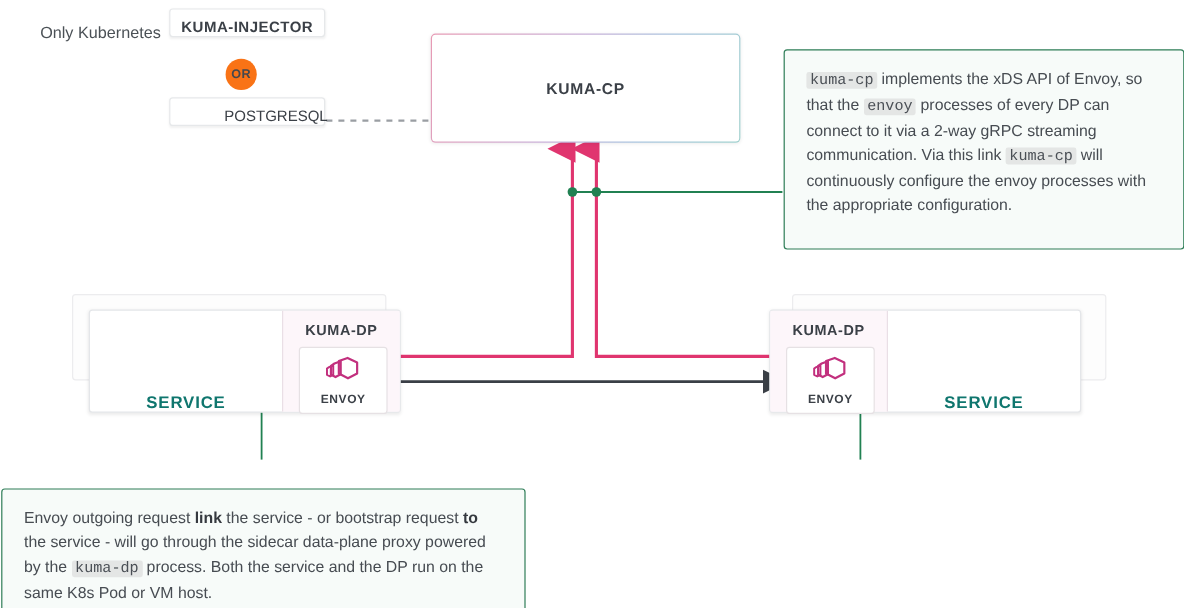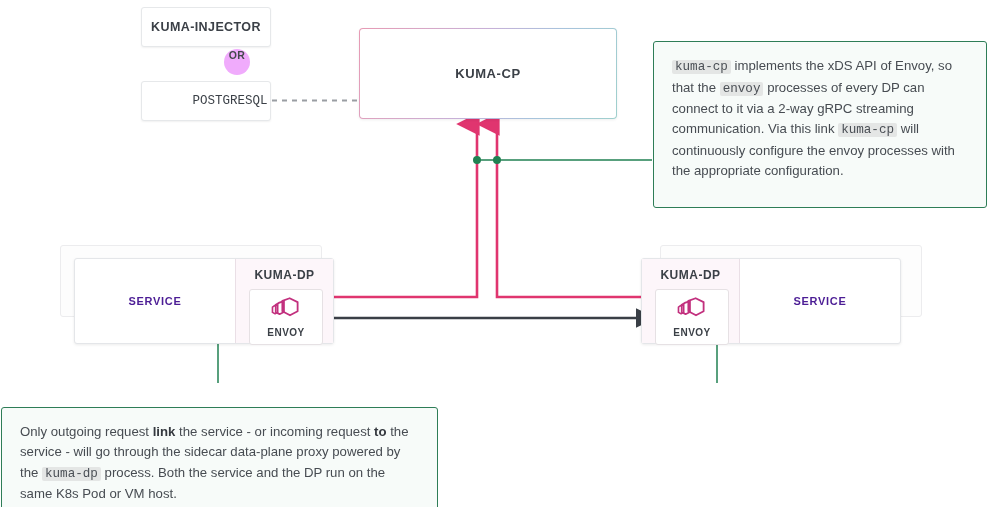--- a/index.html
+++ b/index.html
@@ -20,37 +20,37 @@
     border:1px solid #e3e5e8;
     border-radius:3px;
     box-sizing:border-box;
     display:flex;align-items:center;justify-content:center;
     text-align:center;
   }
   .side-label{
     font-size:13.5px;color:#4b5156;white-space:nowrap;
     display:flex;align-items:center;justify-content:flex-end;
   }
-  .mono{font-family:Liberation Mono, monospace;padding-left:48px;}
+  .mono{font-family:Liberation Sans, sans-serif;padding-left:48px;}
 
   
   .store-box{
-    width:130px;height:40px;
+    width:130px;height:24px;
     border:1px solid #e6e8ea;
     border-radius:3px;background:#fff;
     box-shadow:0 1px 2px rgba(0,0,0,.06);
-    font-size:12.5px;font-weight:bold;letter-spacing:.4px;color:#3b4047;
+    font-size:12.5px;font-weight:bold;letter-spacing:.4px;color:#3b4047;align-items:flex-end;
   }
   .store-box.mono{font-weight:normal;letter-spacing:0;font-size:12.5px;}
 
   .or-badge{
     width:26px;height:26px;border-radius:50%;
-    background:#f0abfc;color:#44484d;
+    background:#f97316;color:#44484d;
     font-size:10.5px;font-weight:bold;letter-spacing:.4px;
-    display:flex;align-items:flex-start;justify-content:center;margin-left:36px;
+    display:flex;align-items:center;justify-content:center;
   }
 
   
   .cp-wrap{
     padding:1px;border-radius:4px;
     background:linear-gradient(110deg,#e79ab4 0%,#d8a7c6 22%,#c7b0d8 45%,#a8c3dd 70%,#9fd0cd 100%);
     box-shadow:0 1px 3px rgba(0,0,0,.07);
   }
   .cp-inner{
     width:100%;height:100%;background:#fff;border-radius:3px;
@@ -63,22 +63,22 @@
   .ghost{
     background:#fdfdfd;border:1px solid #ececee;border-radius:3px;
   }
   .pod{
     background:#ffffff;border:1px solid #e4e6e9;border-radius:3px;
     box-shadow:0 1px 3px rgba(0,0,0,.08);
     box-sizing:border-box;
     display:flex;
   }
   .pod .svc{
-    flex:1;display:flex;align-items:center;justify-content:center;
-    font-size:11px;font-weight:bold;letter-spacing:.7px;color:#4c1d95;
+    flex:1;display:flex;align-items:flex-end;justify-content:center;
+    font-size:14px;font-weight:bold;letter-spacing:.7px;color:#0f766e;
   }
   .dp{
     width:98px;background:#fdf6fa;border-left:1px solid #eadfe6;
     box-sizing:border-box;position:relative;
   }
   .dp.right-edge{border-left:none;border-right:1px solid #eadfe6;}
   .dp-title{
     position:absolute;left:0;right:0;top:9px;text-align:center;
     font-size:12px;font-weight:bold;letter-spacing:.5px;color:#3b4047;
   }
@@ -157,20 +157,23 @@
       <line x1="218" y1="300" x2="218" y2="383" stroke="#218152" stroke-width="1.5"></line>
       <circle cx="218" cy="300" r="4" fill="#218152"></circle>
     </g>
 
     <g>
       <line x1="717" y1="328" x2="717" y2="383" stroke="#218152" stroke-width="1.5"></line>
       <circle cx="717" cy="328" r="4" fill="#218152"></circle>
     </g>
   </svg>
 
+  <div class="abs side-label" style="left:4px;top:16px;width:130px;height:22px;">
+    <span>Only Kubernetes</span>
+  </div>
   <div class="abs wbox store-box" style="left:141px;top:7px;">
     <span>KUMA-INJECTOR</span>
   </div>
 
   <div class="abs or-badge" style="left:188px;top:49px;">
     <span>OR</span>
   </div>
 
   <div class="abs wbox store-box mono" style="left:141px;top:81px;">
     <span>POSTGRESQL</span>
@@ -224,17 +227,17 @@
     <div class="svc">
       <span>SERVICE</span>
     </div>
   </div>
 
   <div class="abs callout" style="left:653px;top:17px;width:334px;height:167px;">
     <div><code>kuma-cp</code><span> implements the xDS API of Envoy, so that the </span><code>envoy</code><span> processes of every DP can connect to it via a 2-way gRPC streaming communication. Via this link </span><code>kuma-cp</code><span> will continuously configure the envoy processes with the appropriate configuration.</span></div>
   </div>
 
   <div class="abs callout" style="left:1px;top:383px;width:437px;height:118px;">
-    <div><span>Only outgoing request </span><b>link</b><span> the service - or incoming request </span><b>to</b><span> the service - will go through the sidecar data-plane proxy powered by the </span><code>kuma-dp</code><span> process. Both the service and the DP run on the same K8s Pod or VM host.</span></div>
+    <div><span>Envoy outgoing request </span><b>link</b><span> the service - or bootstrap request </span><b>to</b><span> the service - will go through the sidecar data-plane proxy powered by the </span><code>kuma-dp</code><span> process. Both the service and the DP run on the same K8s Pod or VM host.</span></div>
   </div>
 
 
 </div>
 
 </body></html>

